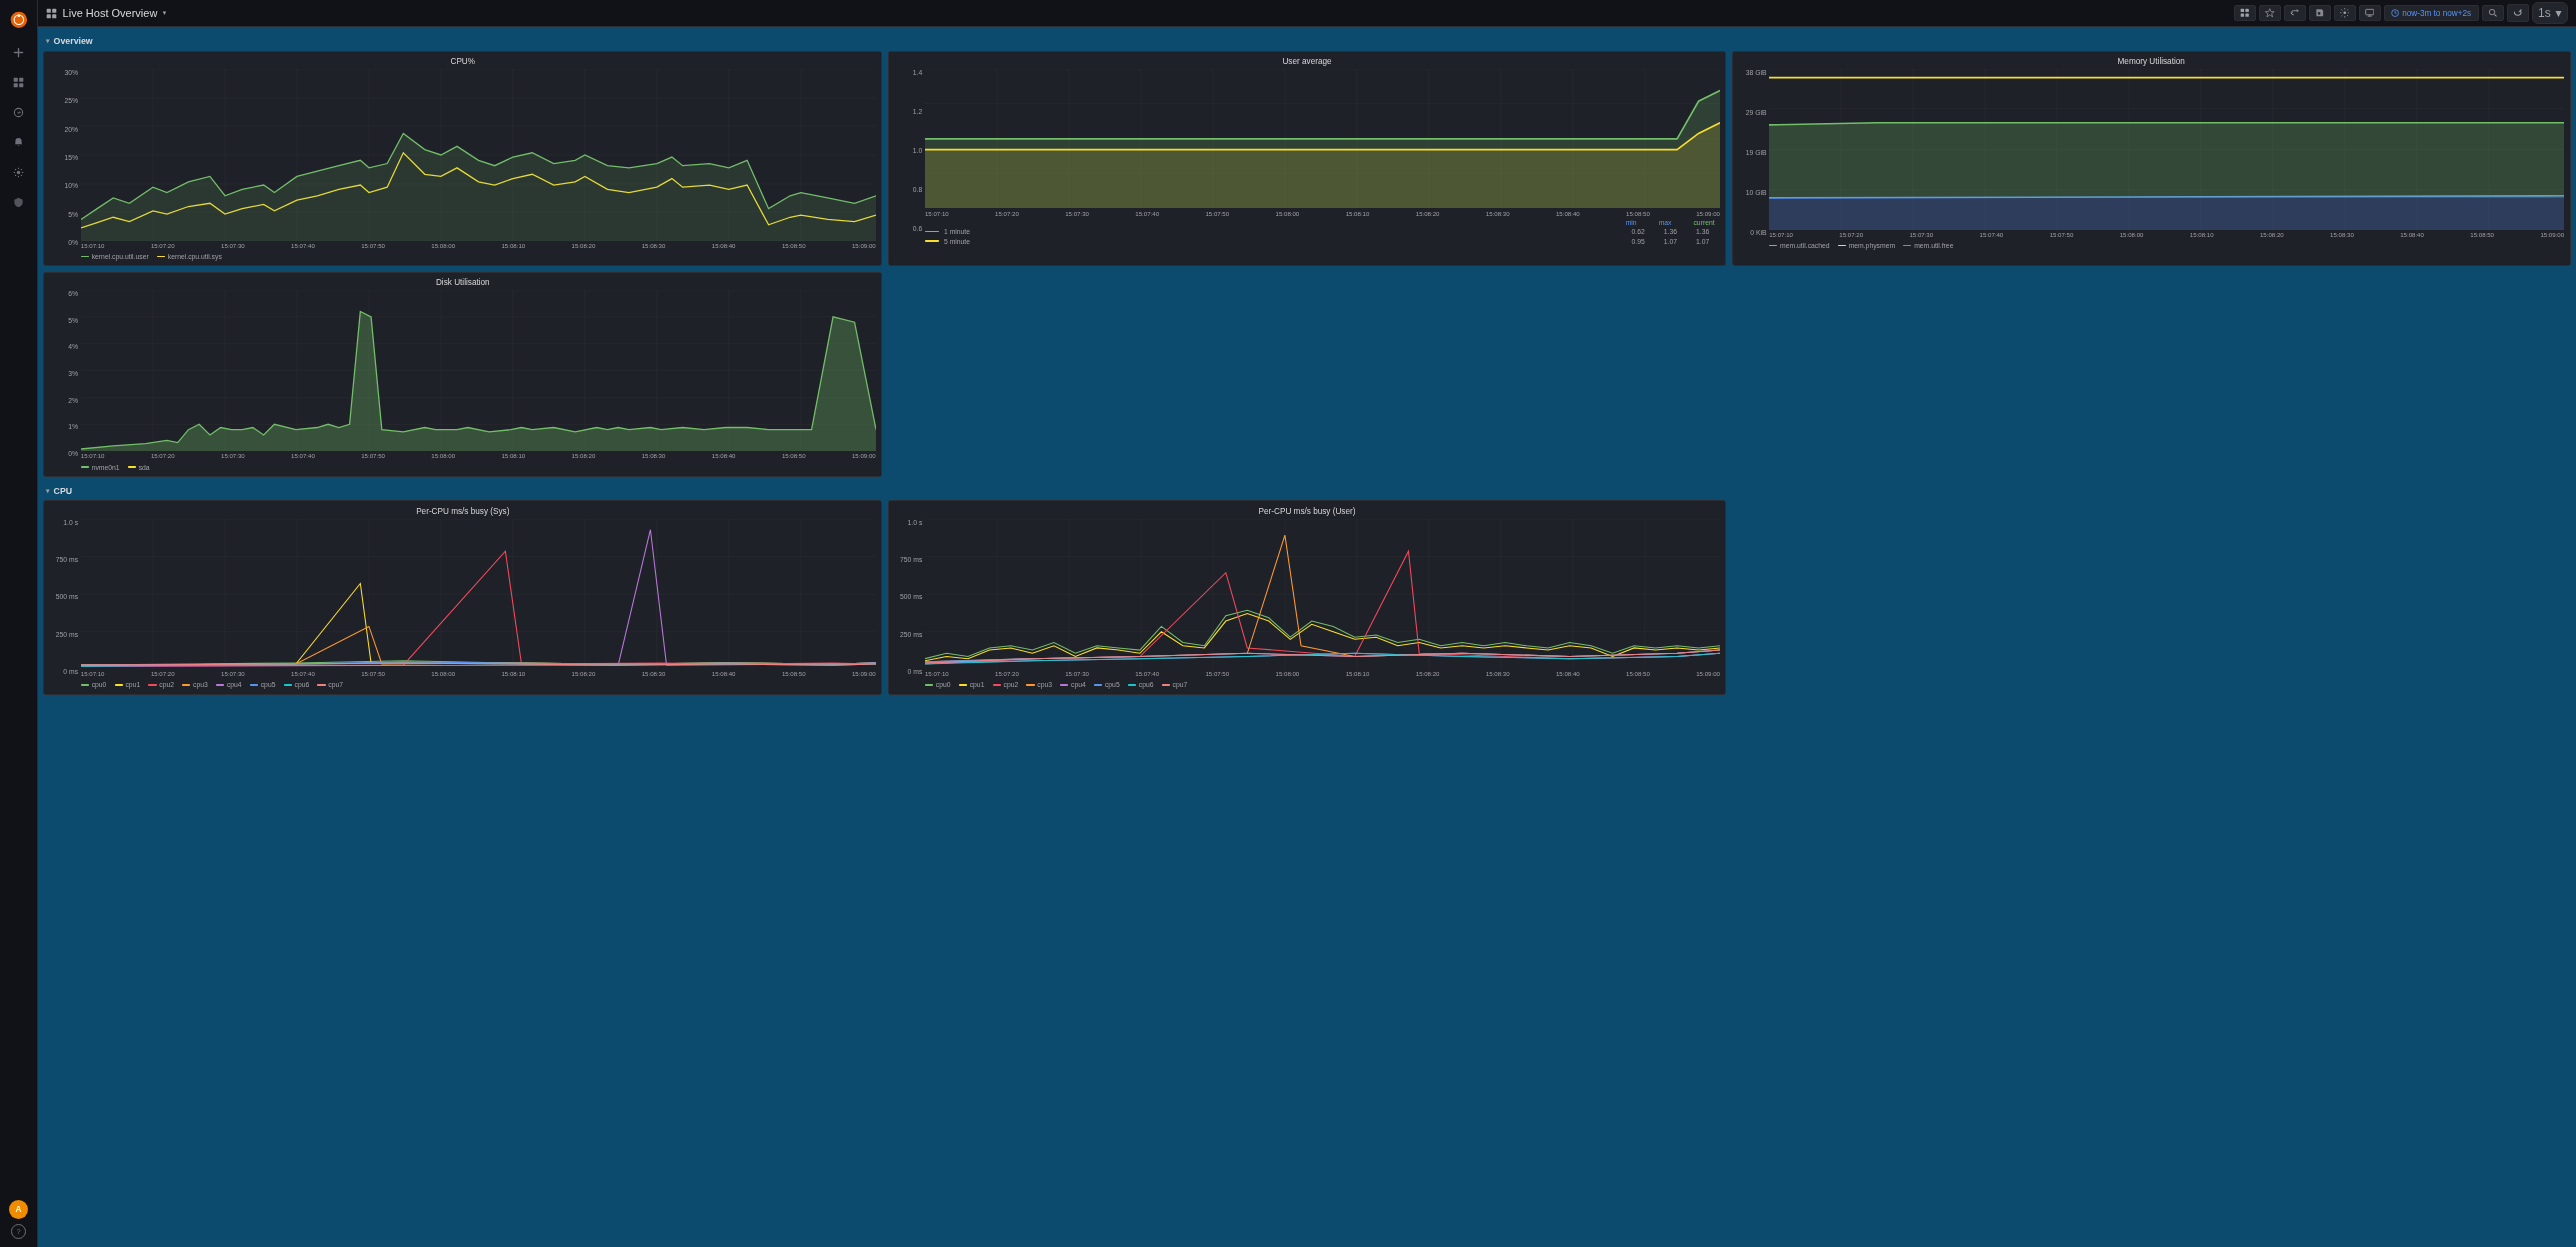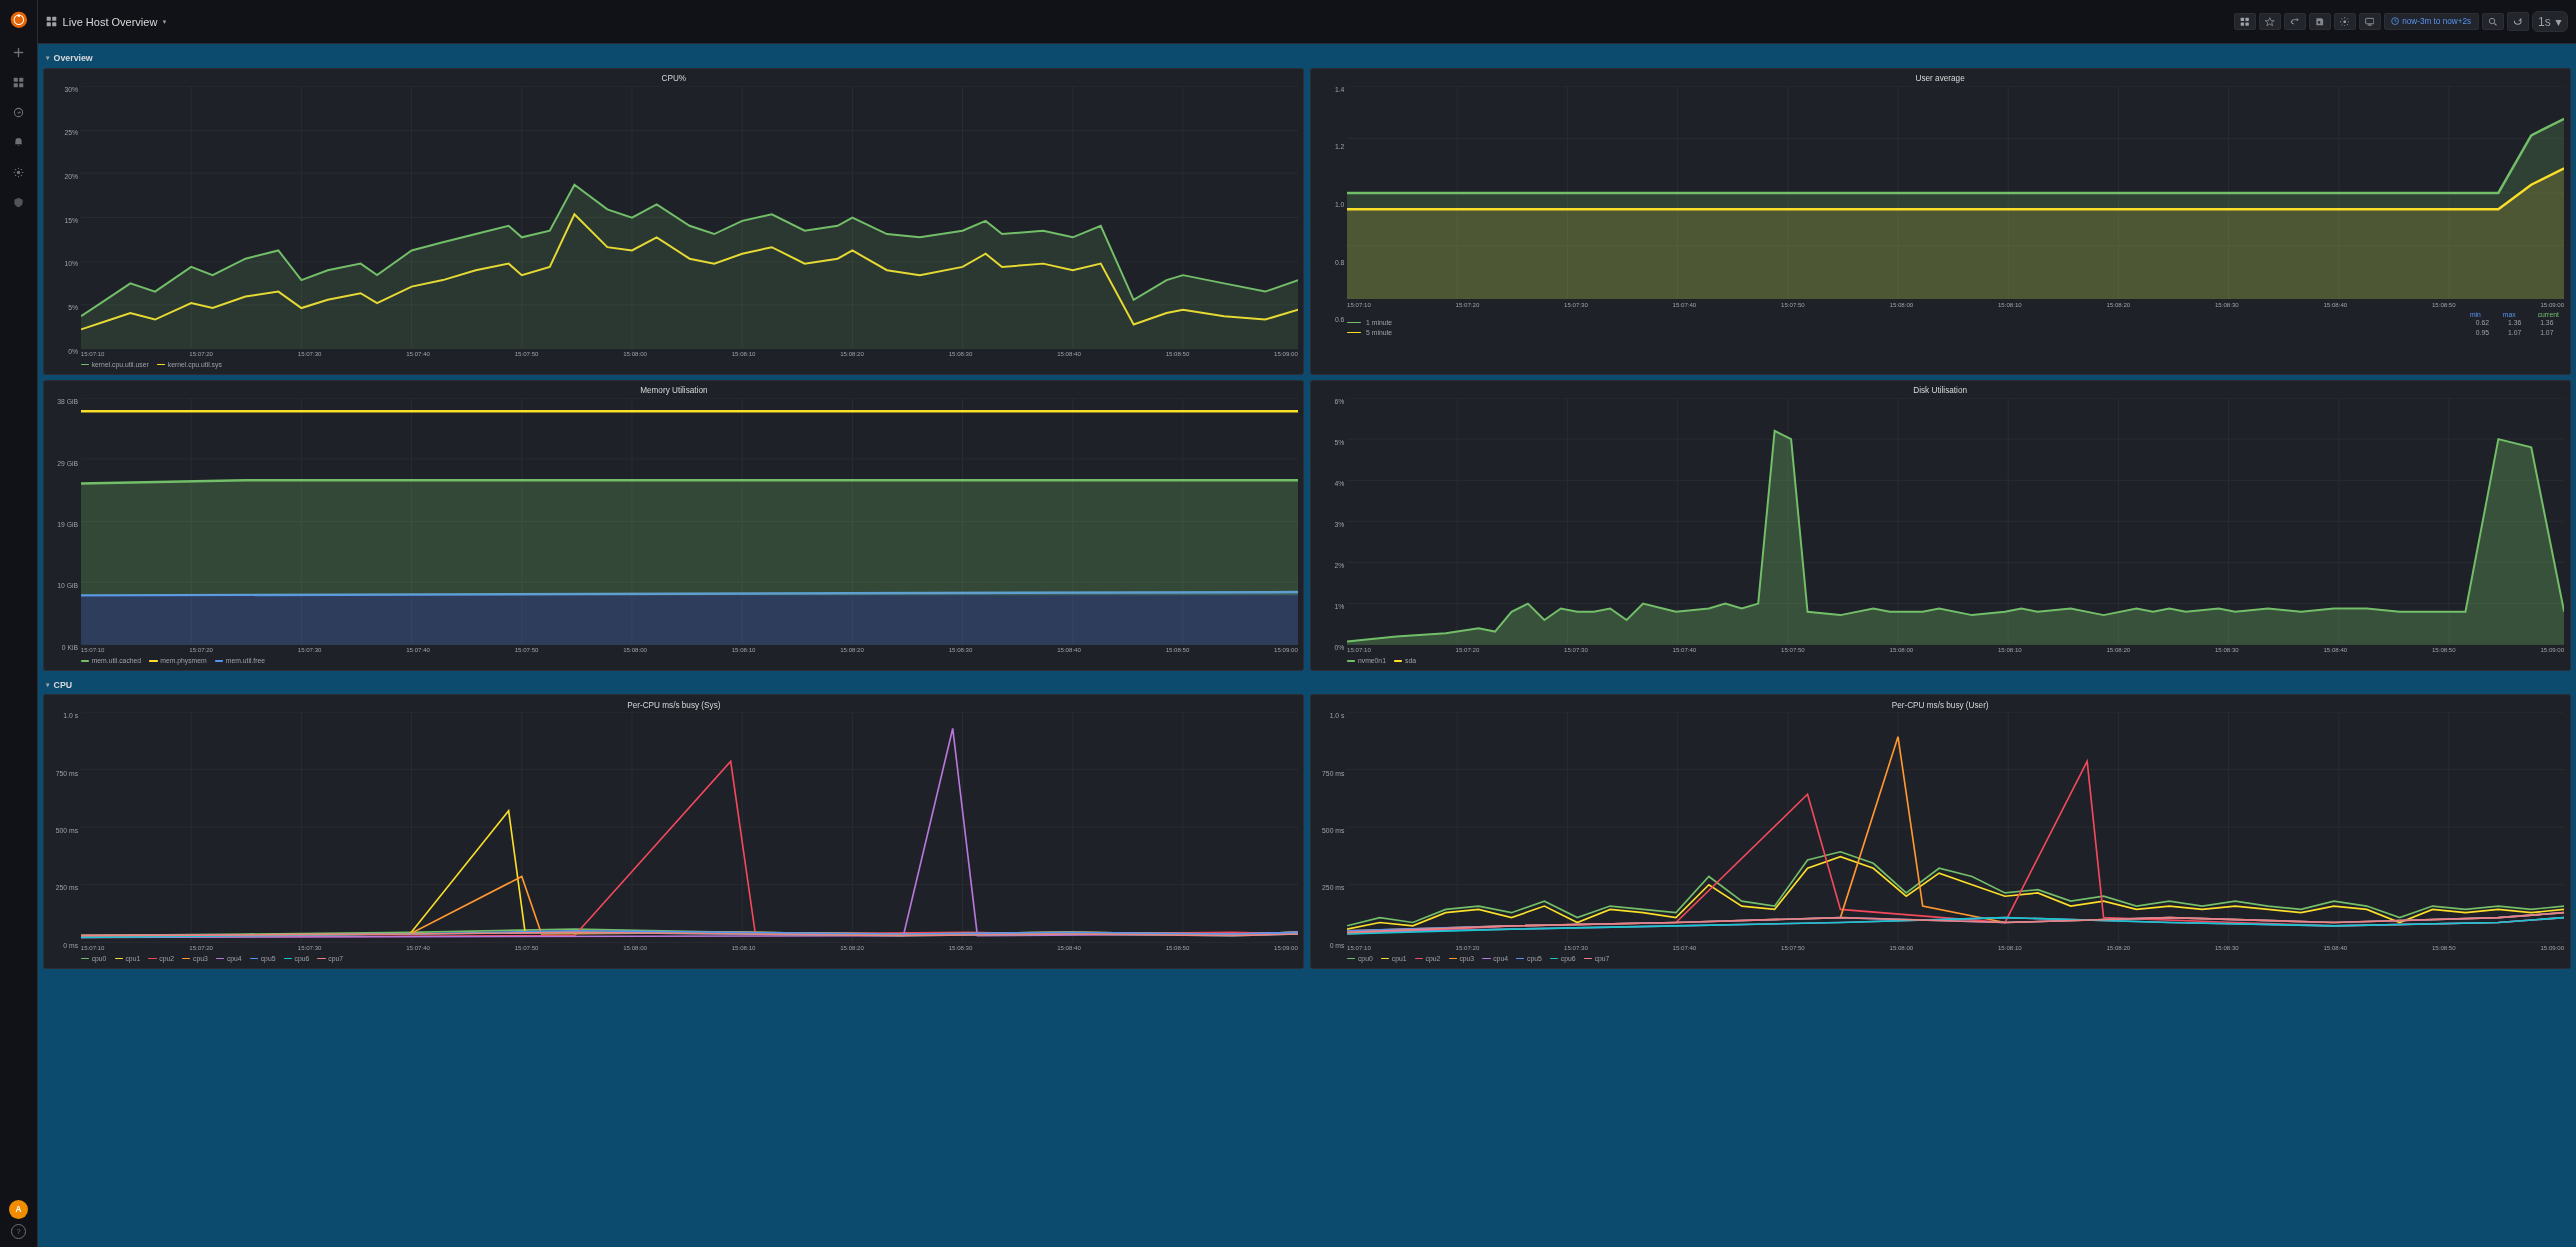--- a/index.html
+++ b/index.html
@@ -46,21 +46,21 @@
     .main {
       flex: 1;
       display: flex;
       flex-direction: column;
       overflow: hidden;
     }
     
     .topbar {
       background: #111217;
       border-bottom: 0.7px solid #2c2e33;
-      height: 44px;
+      height: 27px;
       display: flex;
       align-items: center;
       padding: 0 8.2px;
       gap: 1px;
       flex-shrink: 0;
     }
     .topbar-title {
       display: flex;
       align-items: center;
       gap: 5.4px;
@@ -131,21 +131,21 @@
       padding: 4.1px 2.7px;
       font-size: 8.8px;
       font-weight: 600;
       color: #d8d9da;
       cursor: pointer;
     }
     .section-header .chevron { color: #9fa1a6; font-size: 6.8px; }
     
     .panel-grid {
       display: grid;
-      grid-template-columns: 1fr 1fr;
+      grid-template-columns: 1fr 1fr 1fr;
       gap: 5.4px;
       margin-bottom: 5.4px;
     }
     .panel {
       background: #1f2128;
       border: 0.7px solid #2c2e33;
       border-radius: 2.7px;
       padding: 5.4px;
       position: relative;
       min-height: 163px;

